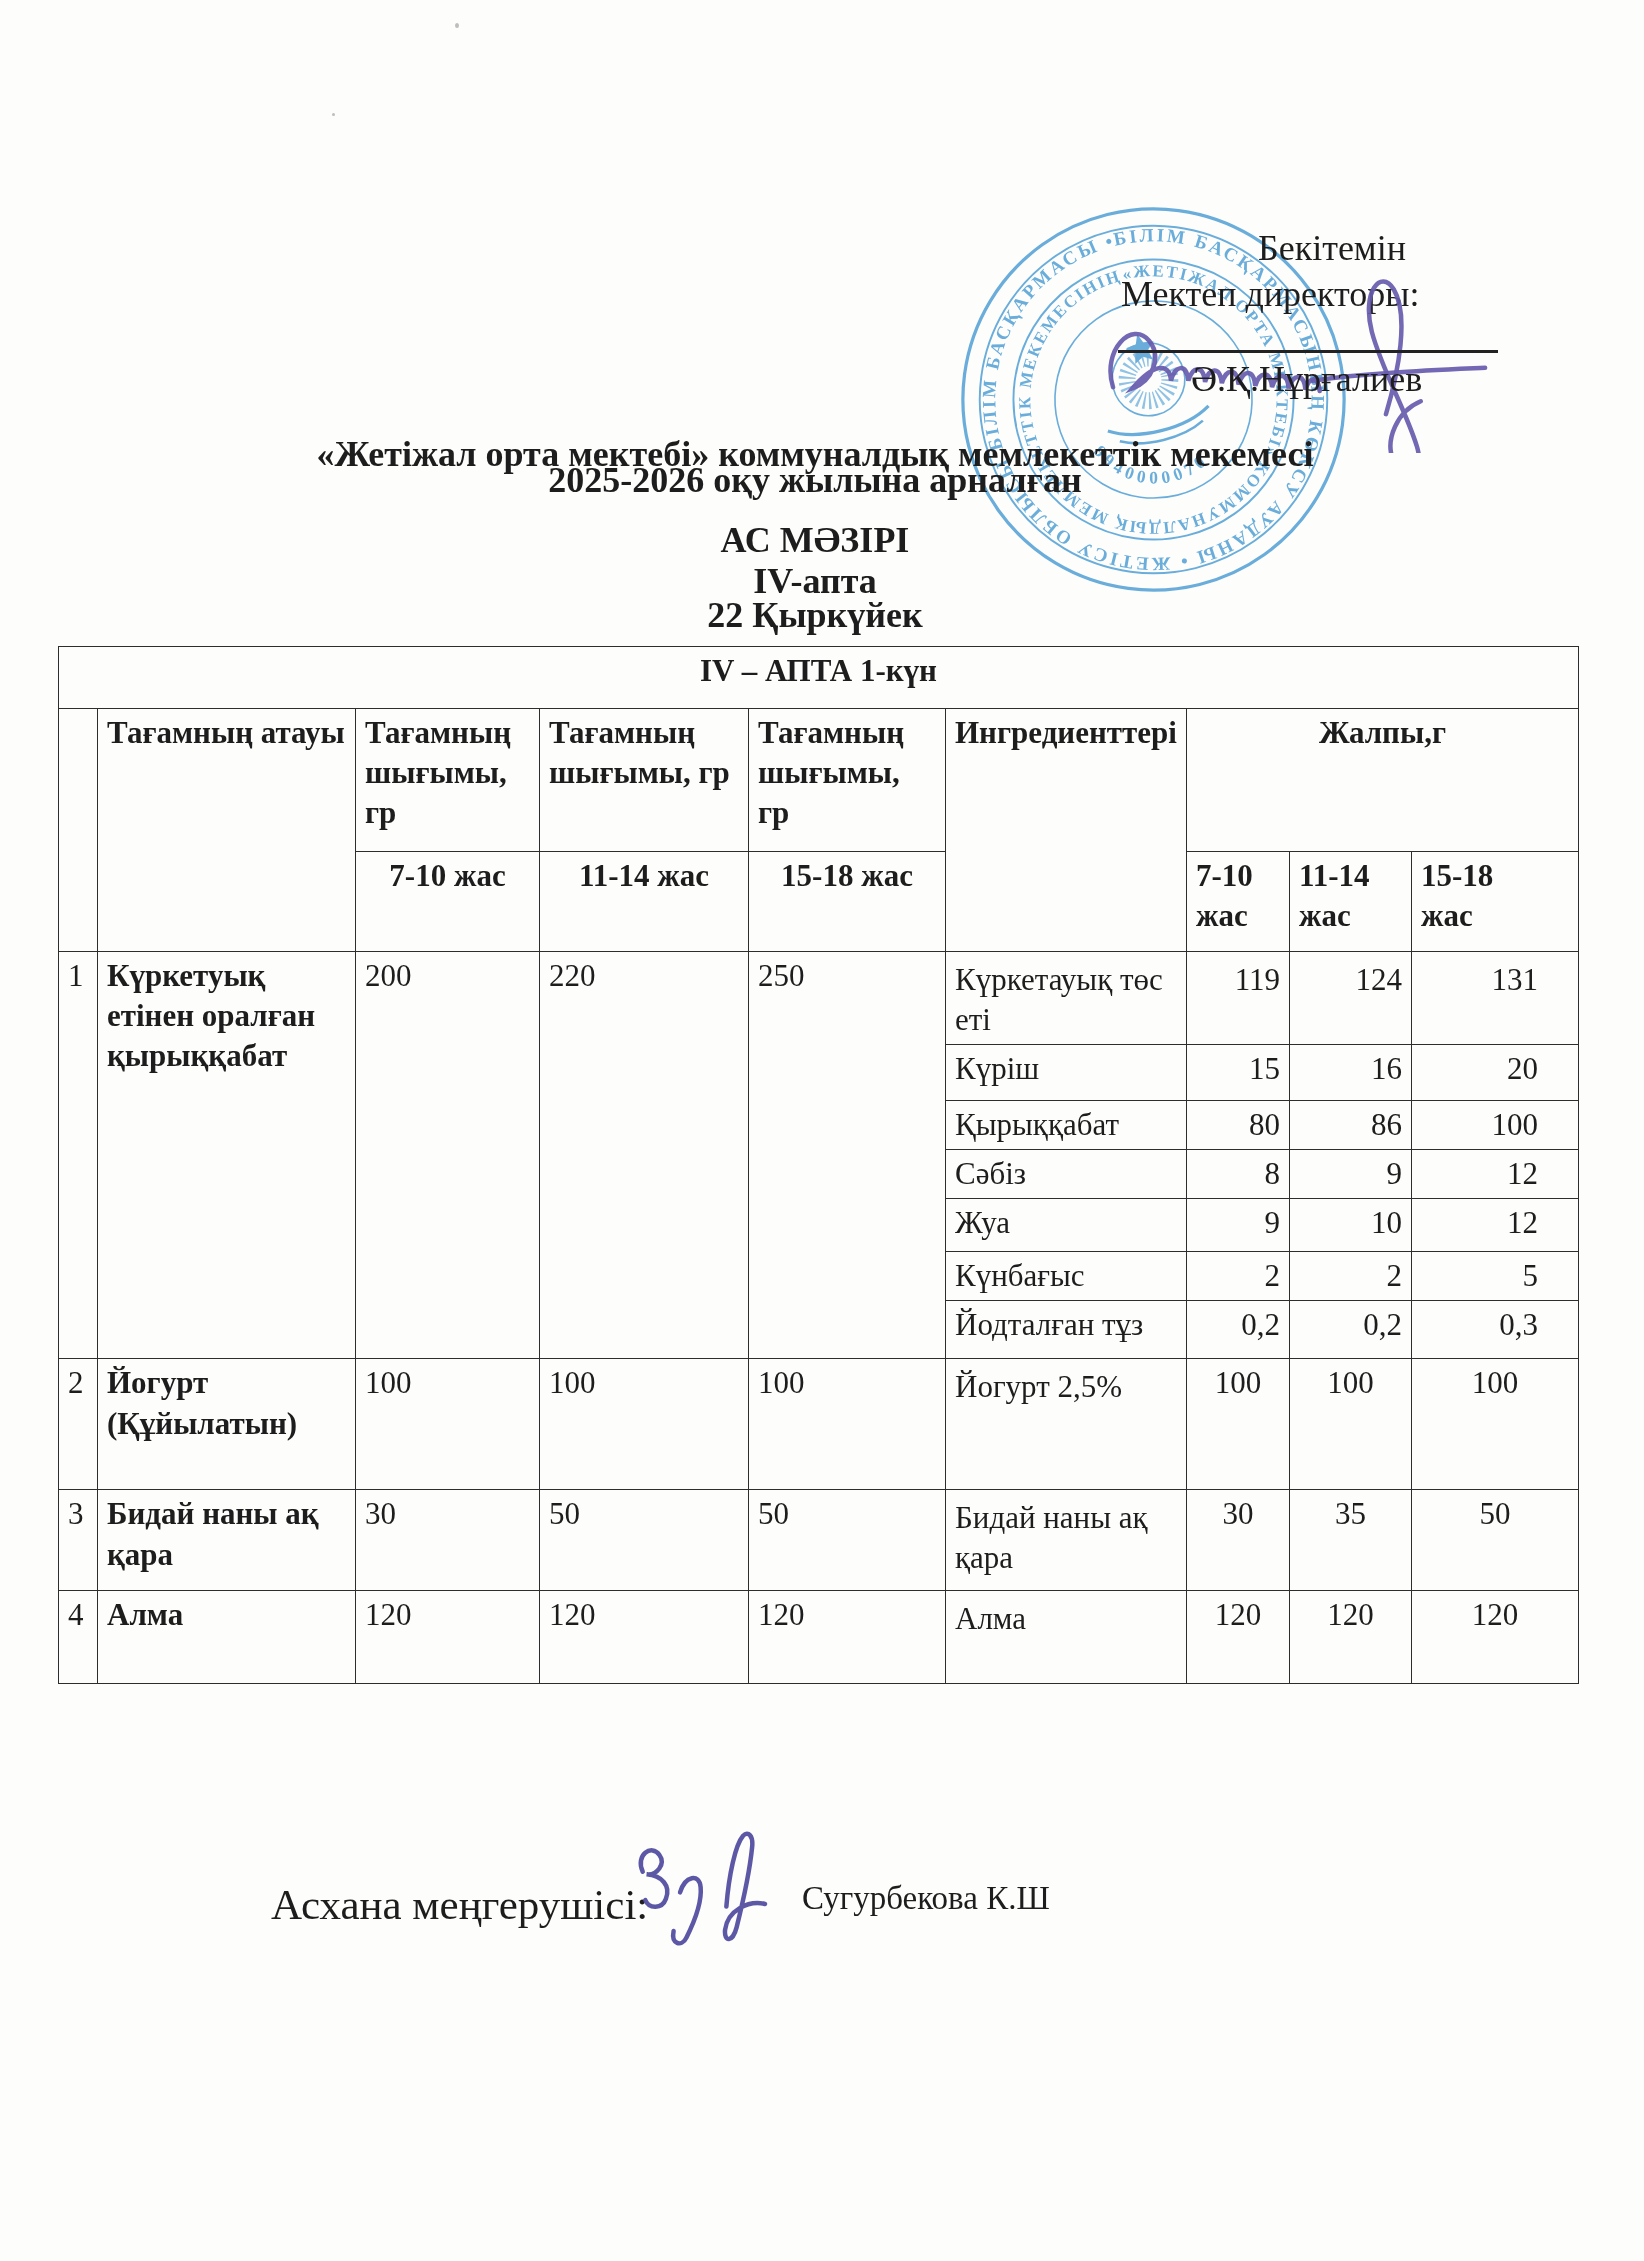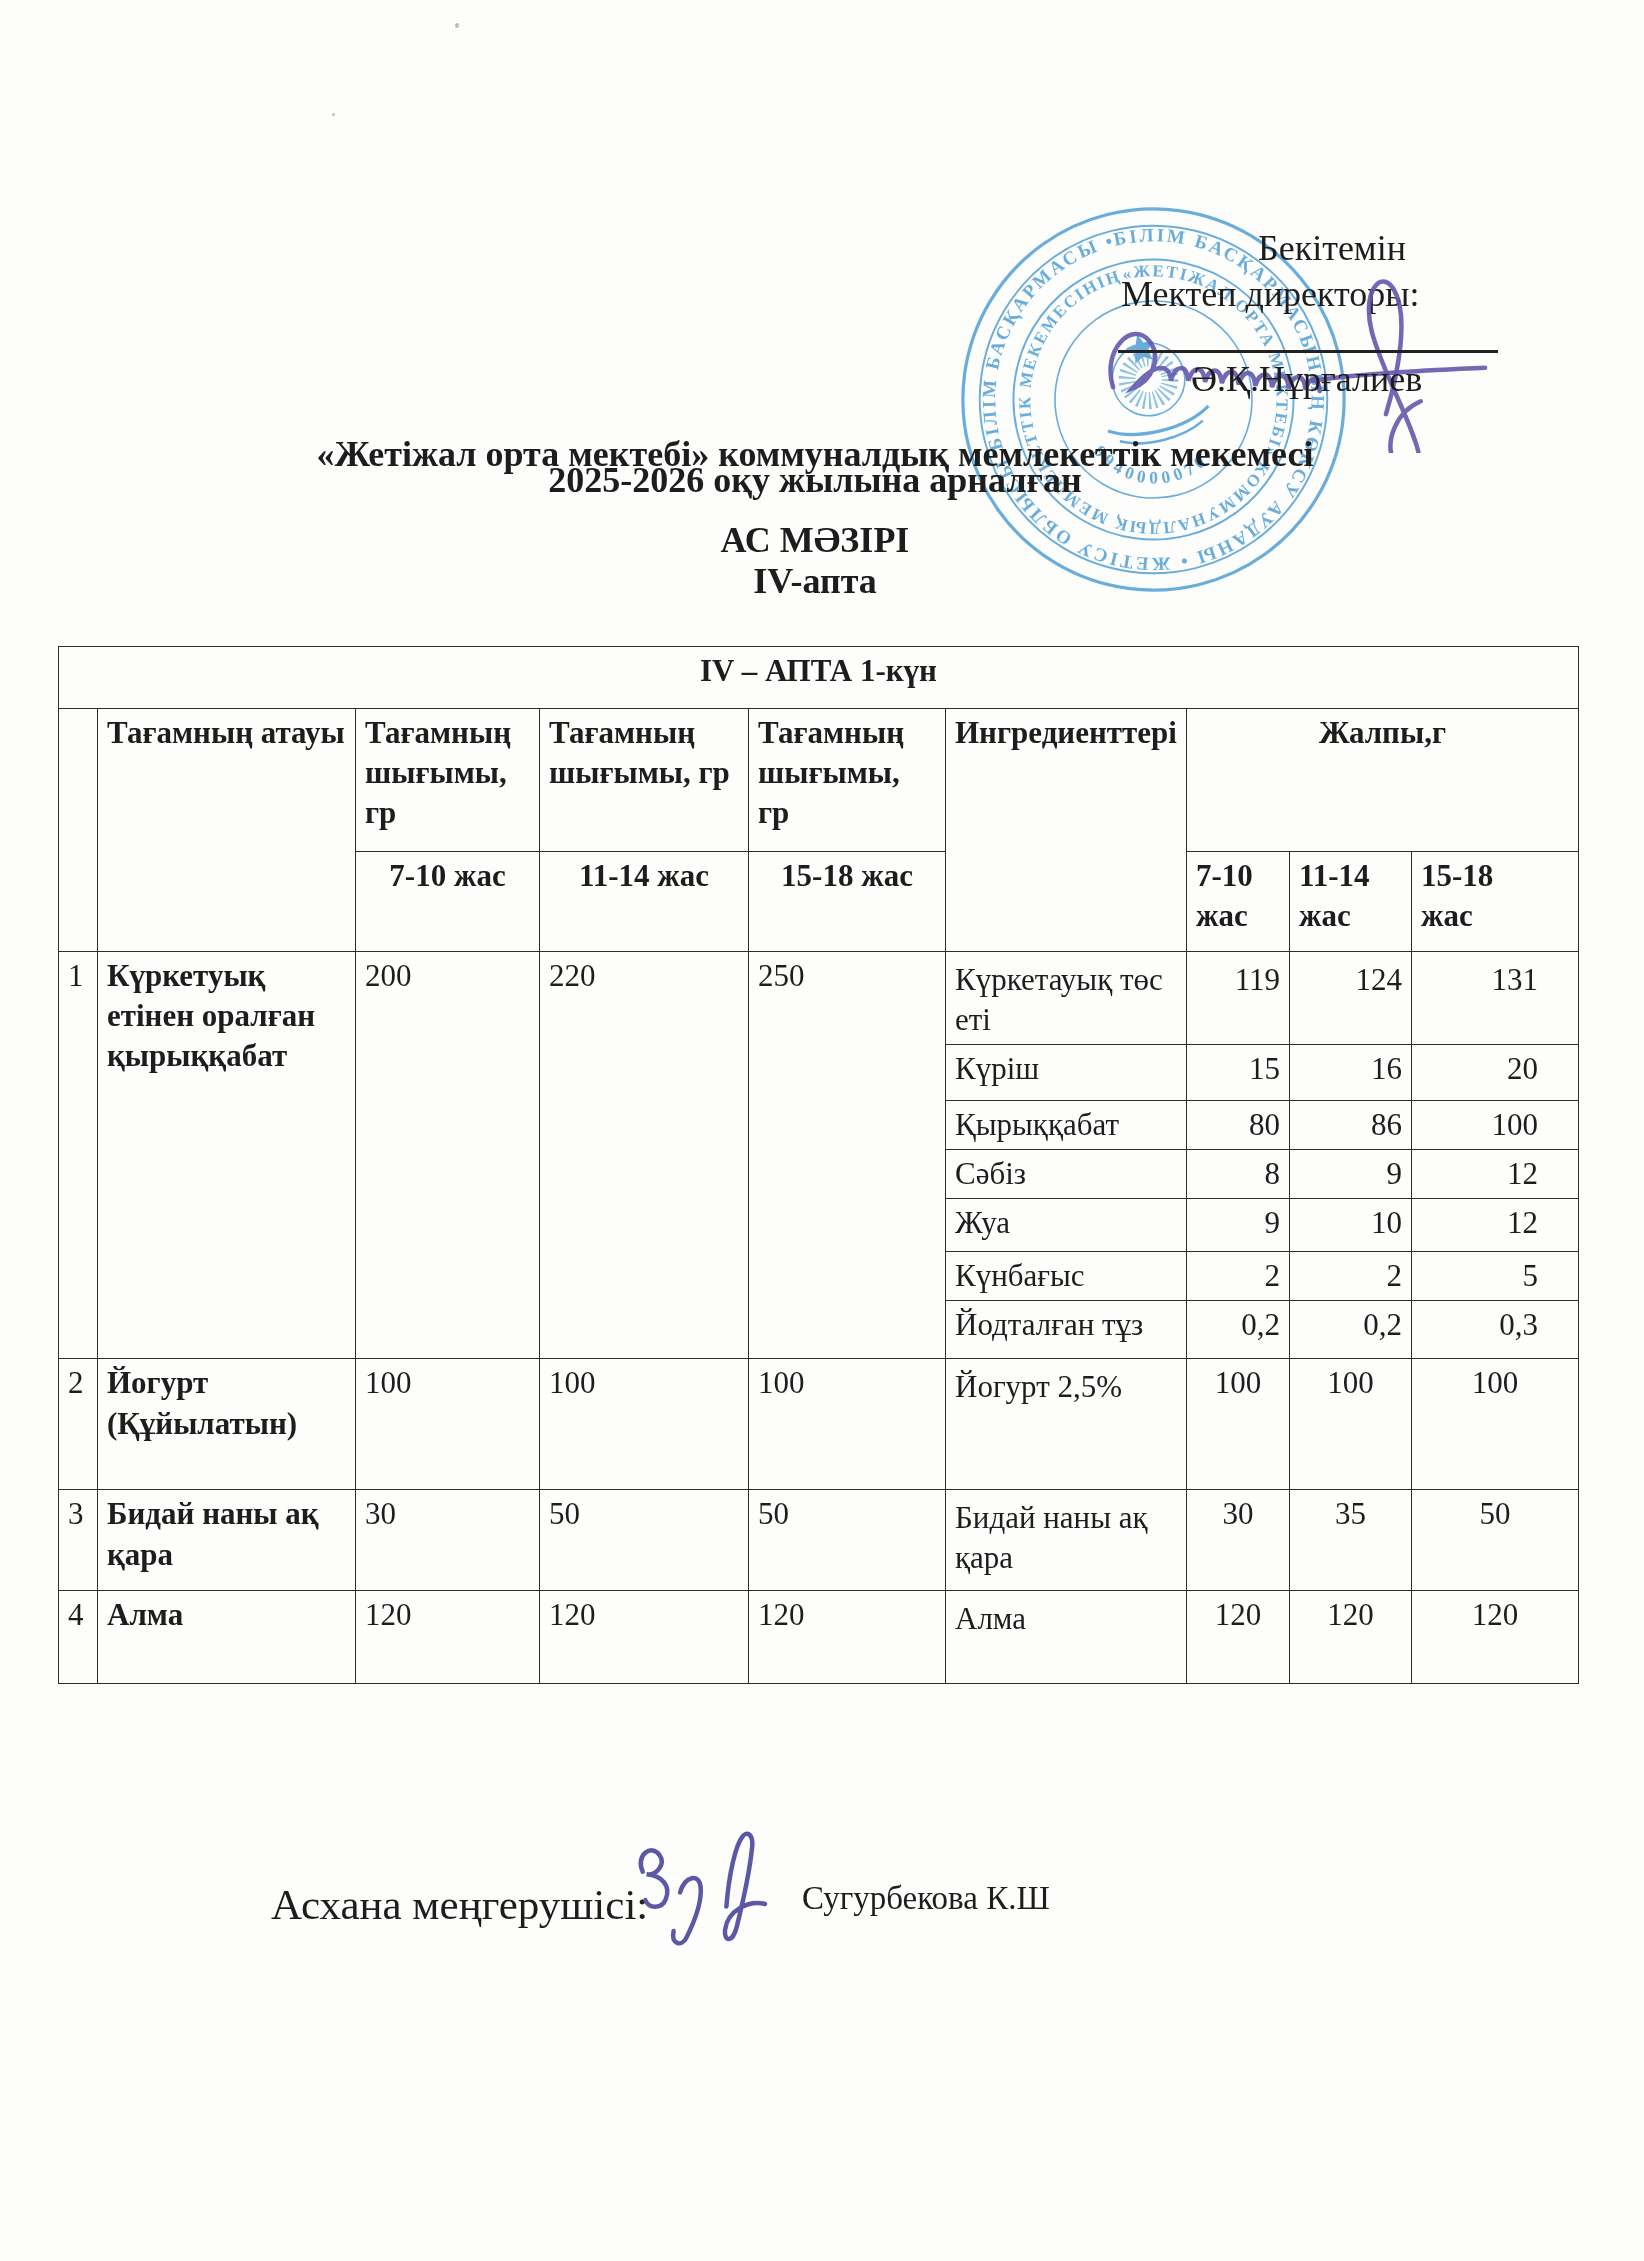--- a/index.html
+++ b/index.html
@@ -95,20 +95,21 @@
     <path d="M338,198 C420,186 520,182 606,178"></path>
     <path d="M452,250 C472,182 488,96 464,56 C444,24 414,60 430,122 C446,182 482,242 500,300 C514,344 478,364 462,318 C452,290 468,246 506,230"></path>
   </svg>
   <div class="sig-rule"></div>
   <div class="ap-line ap-name">Ә.Қ.Нұрғалиев</div>
 
   <div class="title-line" style="top:433px;">«Жетіжал орта мектебі» коммуналдық мемлекеттік мекемесі</div>
   <div class="title-line" style="top:459px;">2025-2026 оқу жылына арналған</div>
   <div class="title-line" style="top:519px;">АС МӘЗІРІ</div>
   <div class="title-line" style="top:560px;">IV-апта</div>
+  <div class="title-line" style="top:594px;">22 Қыркүйек</div>
 
   <table class="menu">
     <colgroup>
       <col style="width:39px">
         <col style="width:258px">
         <col style="width:184px">
       <col style="width:209px">
         <col style="width:197px">
         <col style="width:241px">
       <col style="width:103px">

